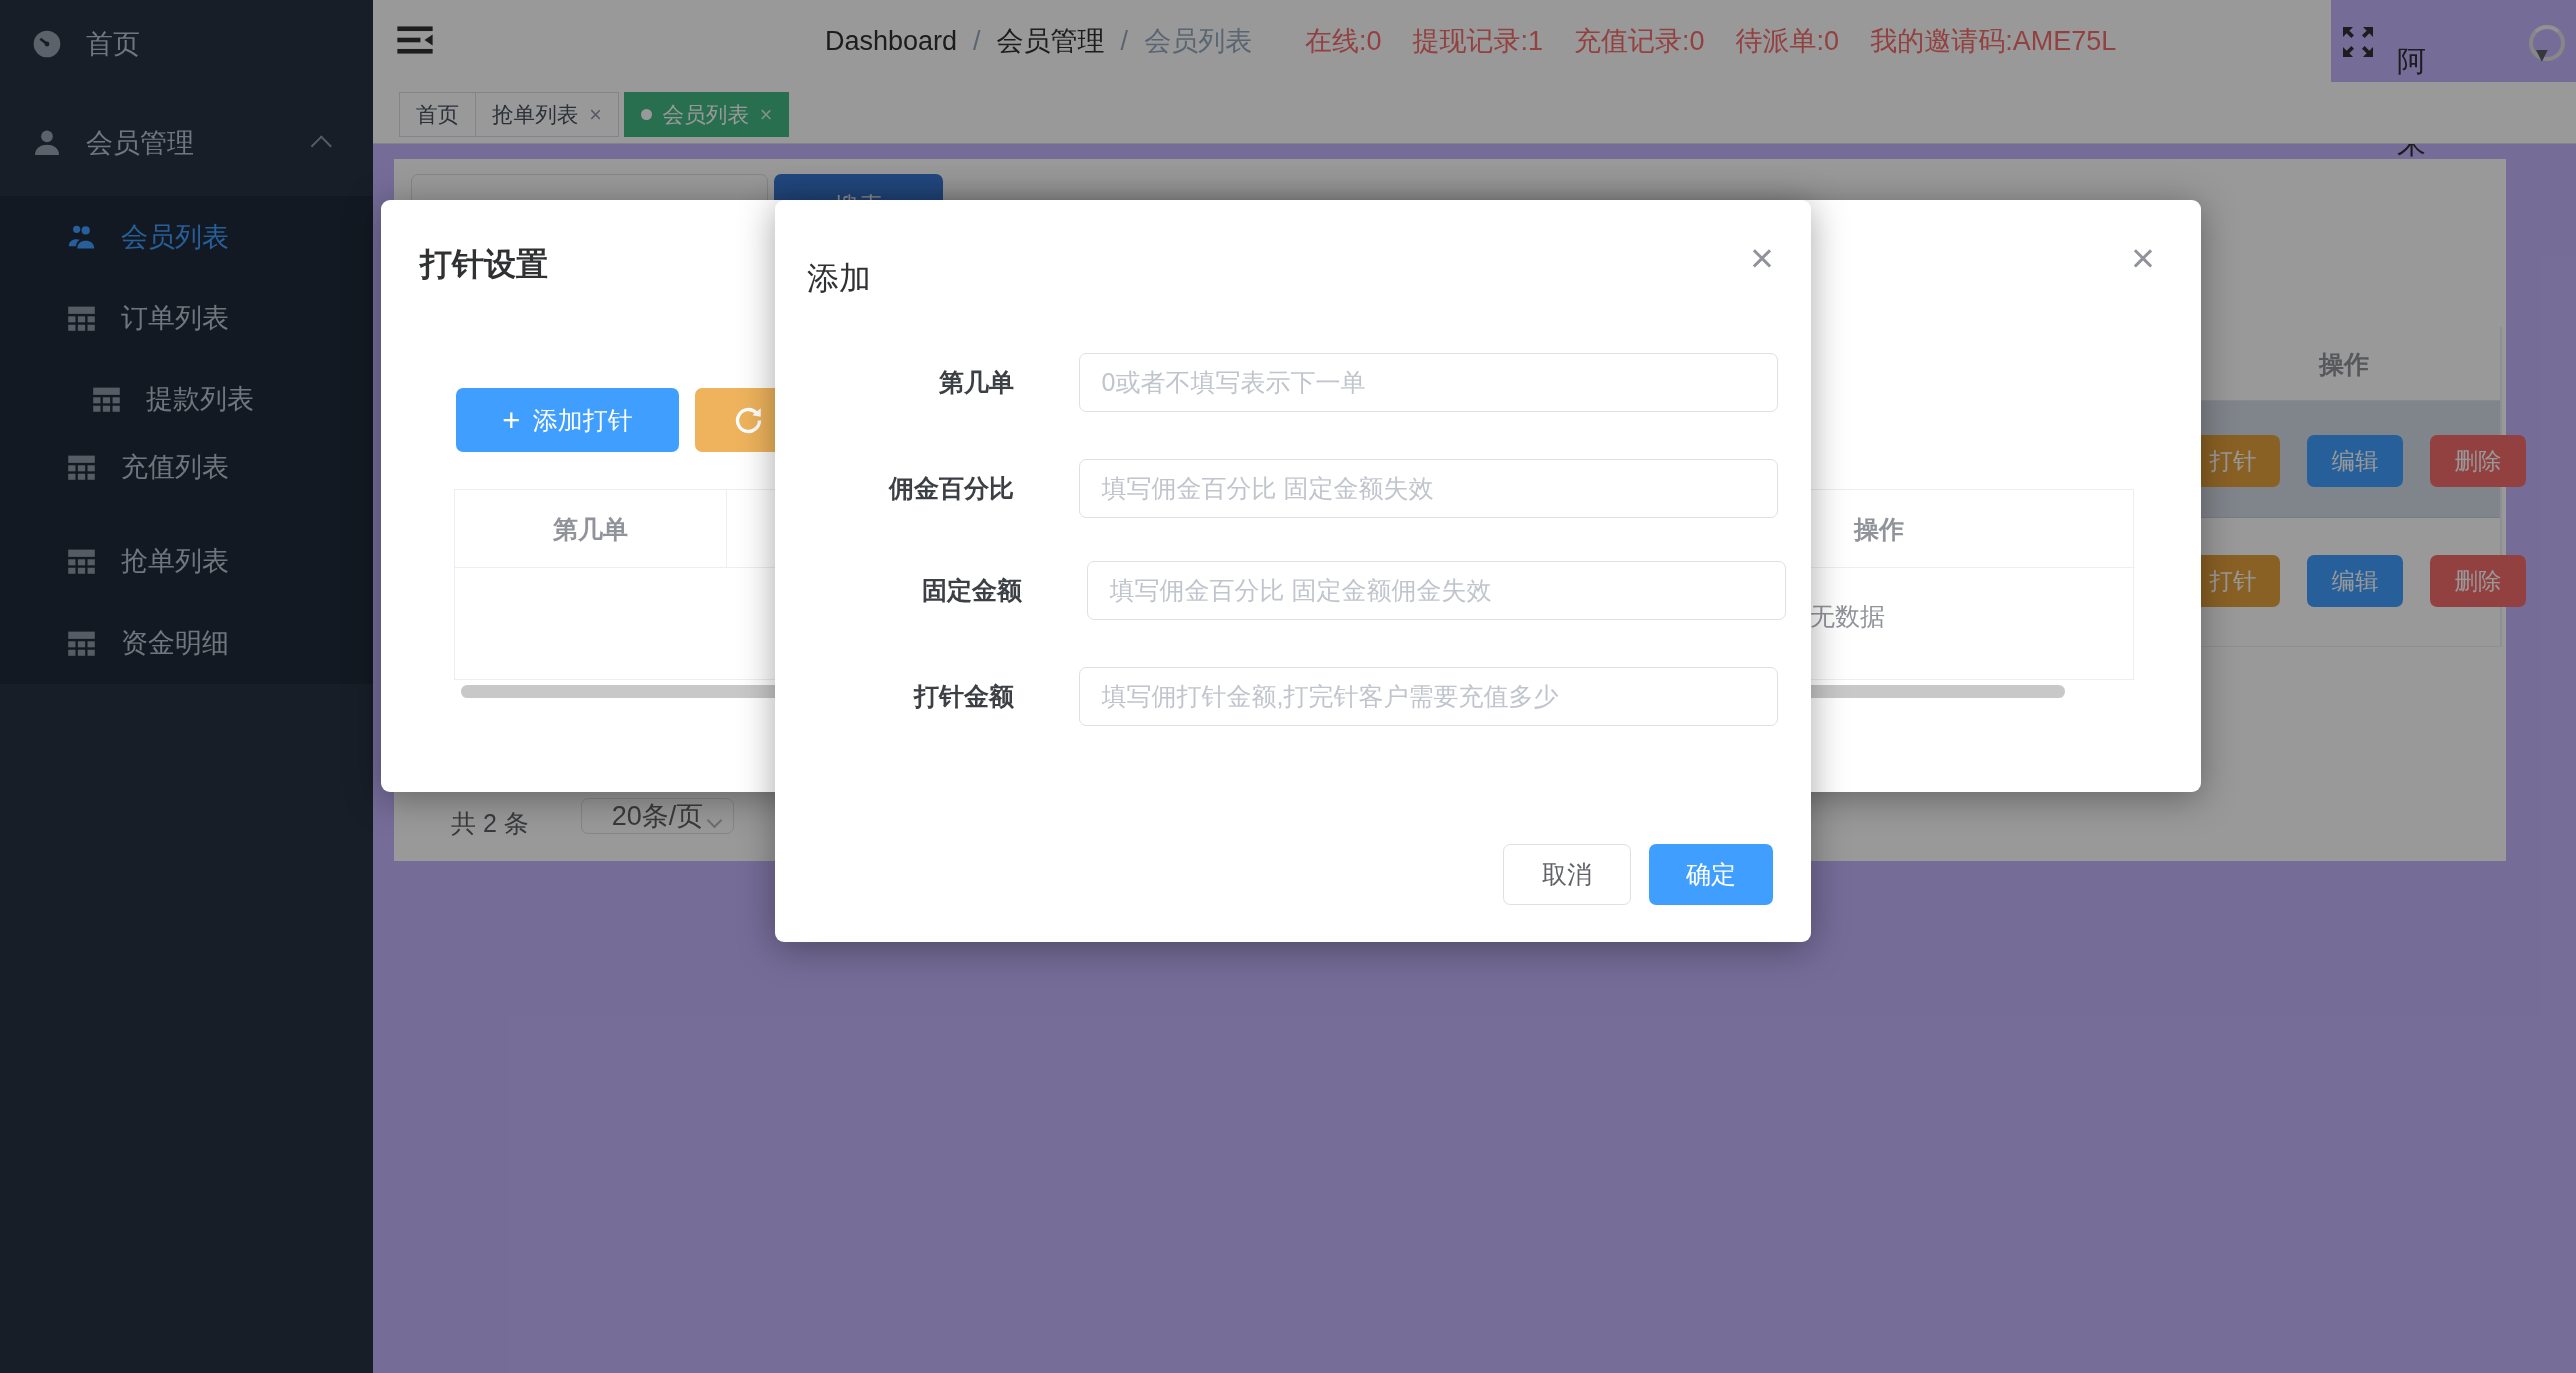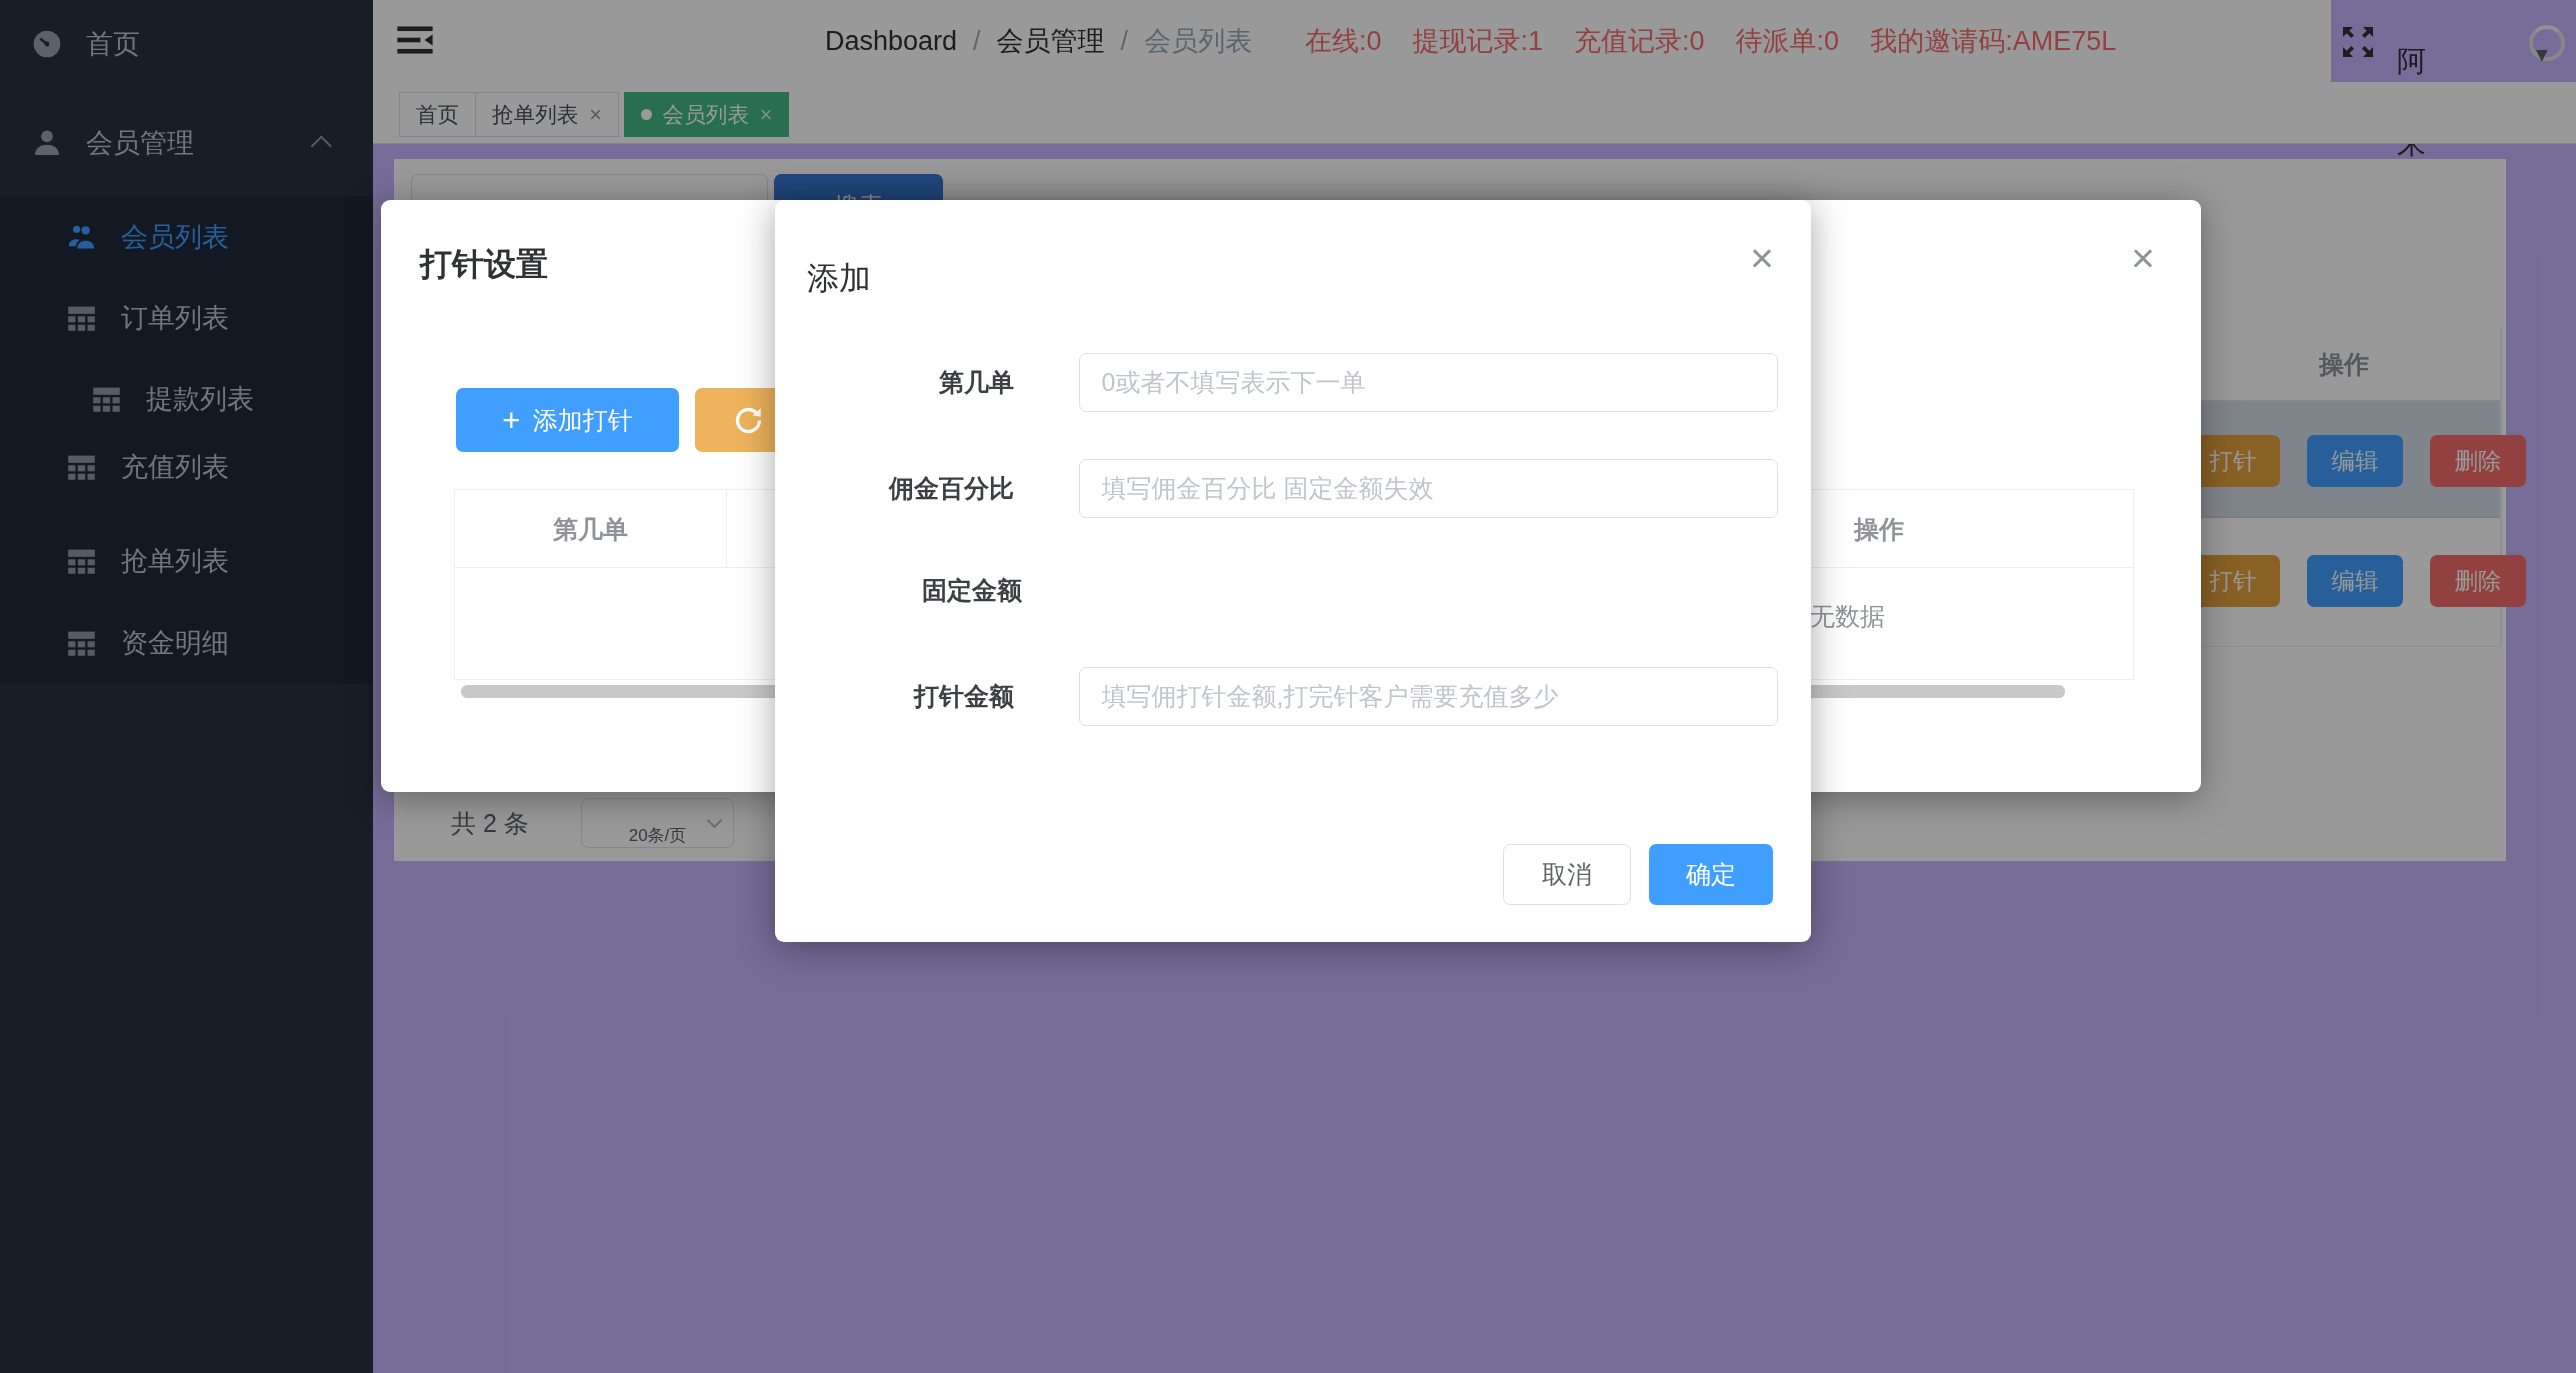--- a/index.html
+++ b/index.html
@@ -245,21 +245,21 @@
       <span>打针</span>
     </div>
   <div class="mini-btn" style="left:2307px;top:555px;background:var(--primary);">
       <span>编辑</span>
     </div>
   <div class="mini-btn" style="left:2430px;top:555px;background:var(--danger);">
       <span>删除</span>
     </div>
 
   <span class="abs" style="left:451px;top:798px;height:50px;line-height:50px;font-size:25px;color:#606266;">共 2 条</span>
-  <div class="abs input" style="left:581px;top:798px;width:153px;height:50px;display:flex;align-items:flex-end;justify-content:center;font-size:17px;color:#606266;">
+  <div class="abs input" style="left:581px;top:798px;width:153px;height:36px;display:flex;align-items:center;justify-content:center;font-size:27px;color:#606266;">
     <span>20条/页</span>
     <span class="chev down" style="position:absolute;right:12.6px;top:16px;width:9px;height:9px;border-color:#b6b9c0;"></span>
   </div>
 
   <div id="overlay" class="abs"></div>
 
   <div id="settings-modal" class="abs modal" style="left:381px;top:200px;width:1820px;height:592px;">
     <div class="modal-title abs" style="left:39px;top:43px;font-weight:bold;">打针设置</div>
     <div class="modal-close abs" style="left:1750px;top:38px;">×</div>
 
@@ -297,20 +297,21 @@
     <div class="abs" style="left:0;top:153px;width:1036px;height:59px;">
       <div class="field-label abs" style="left:18px;width:221px;">第几单</div>
       <input class="field-input" placeholder="0或者不填写表示下一单" style="">
     </div>
     <div class="abs" style="left:0;top:259px;width:1036px;height:59px;">
       <div class="field-label abs" style="left:18px;width:221px;">佣金百分比</div>
       <input class="field-input" placeholder="填写佣金百分比 固定金额失效" style="">
     </div>
     <div class="abs" style="left:8px;top:361px;width:1036px;height:51px;">
       <div class="field-label abs" style="left:18px;width:221px;">固定金额</div>
+      <input class="field-input" placeholder="填写佣金百分比 固定金额佣金失效" style="">
     </div>
     <div class="abs" style="left:0;top:467px;width:1036px;height:59px;">
       <div class="field-label abs" style="left:18px;width:221px;">打针金额</div>
       <input class="field-input" placeholder="填写佣打针金额,打完针客户需要充值多少" style="">
     </div>
 
     <div class="abs" style="left:728px;top:644px;width:128px;height:61px;border:1.8px solid #dcdfe6;border-radius:7.2px;display:flex;align-items:center;justify-content:center;font-size:25px;color:#606266;background:#fff;cursor:pointer;">
       <span>取消</span>
     </div>
     <div class="btn abs" style="left:874px;top:644px;width:124px;height:61px;background:var(--primary);font-size:25px;">

